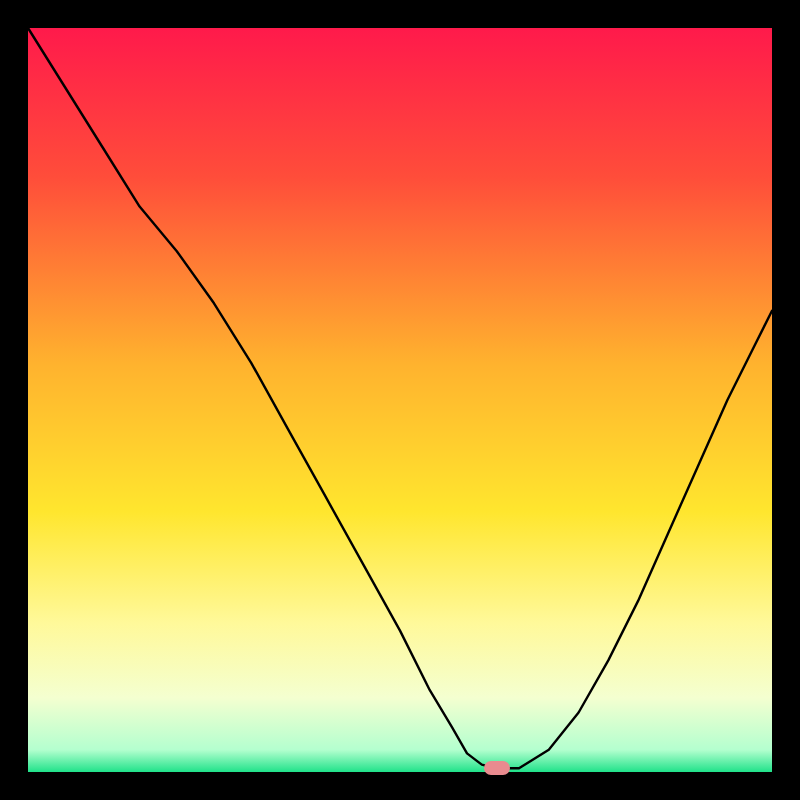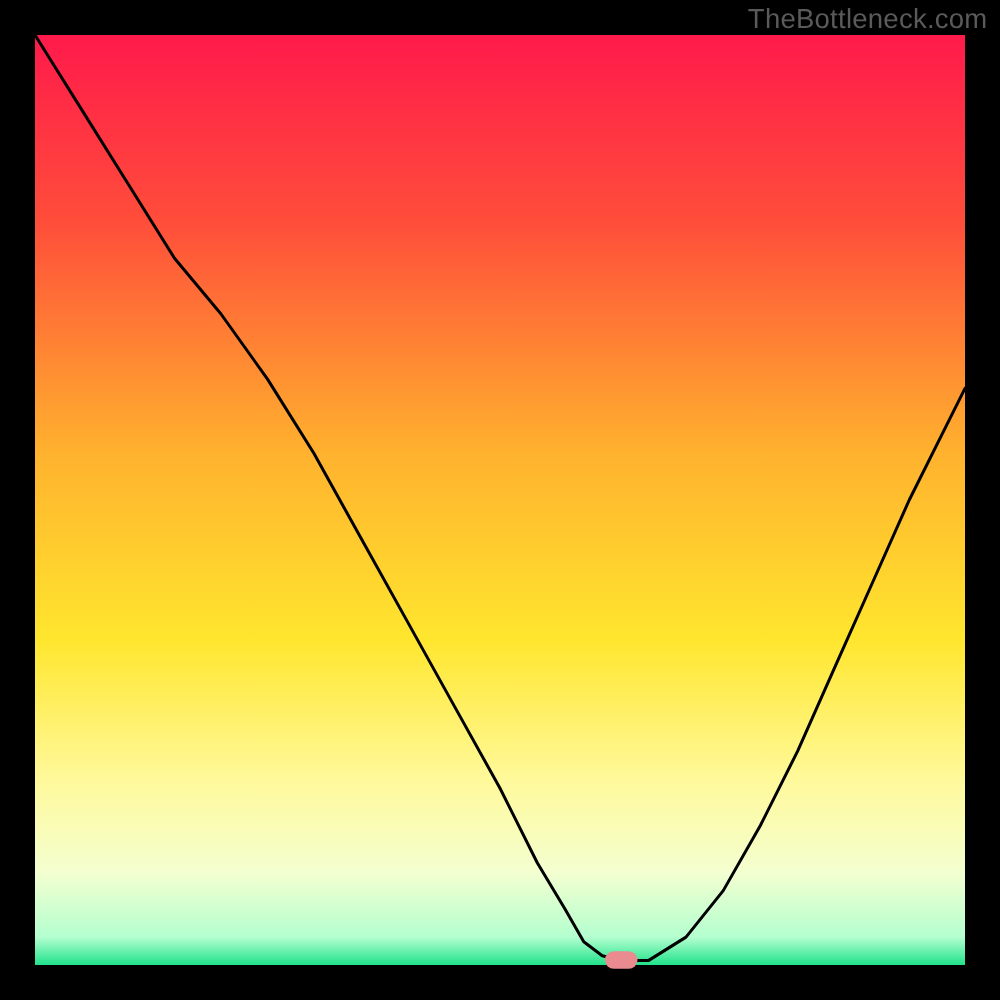--- a/index.html
+++ b/index.html
@@ -56,14 +56,13 @@
 </head>
 <body>
 
 <div class="frame">
   <div class="plot" id="plot" style="background: linear-gradient(rgb(255, 26, 75) 0%, rgb(255, 77, 58) 20%, rgb(255, 178, 46) 45%, rgb(255, 230, 46) 65%, rgb(255, 249, 154) 80%, rgb(244, 255, 208) 90%, rgb(180, 255, 207) 97%, rgb(32, 226, 138) 100%);">
     <svg class="curve" viewBox="0 0 744 744" preserveAspectRatio="none">
       <path id="curve-path" fill="none" stroke="#000000" stroke-width="2.4" stroke-linejoin="round" stroke-linecap="round" d="M0.0 0.0 L37.2 59.5 L74.4 119.0 L111.6 178.6 L148.8 223.2 L186.0 275.3 L223.2 334.8 L260.4 401.8 L297.6 468.7 L334.8 535.7 L372.0 602.6 L401.8 662.2 L424.1 699.4 L439.0 725.4 L453.8 736.6 L468.7 740.3 L491.0 740.3 L520.8 721.7 L550.6 684.5 L580.3 632.4 L610.1 572.9 L639.8 505.9 L669.6 439.0 L699.4 372.0 L729.1 312.5 L744.0 282.7"></path>
     </svg>
     <div class="marker" id="marker" style="left: 468.72px; top: 740.28px; background: rgb(233, 139, 143);"></div>
   </div>
-  <div class="watermark">TheBottleneck.com</div>
 </div>
 
 </body></html>

